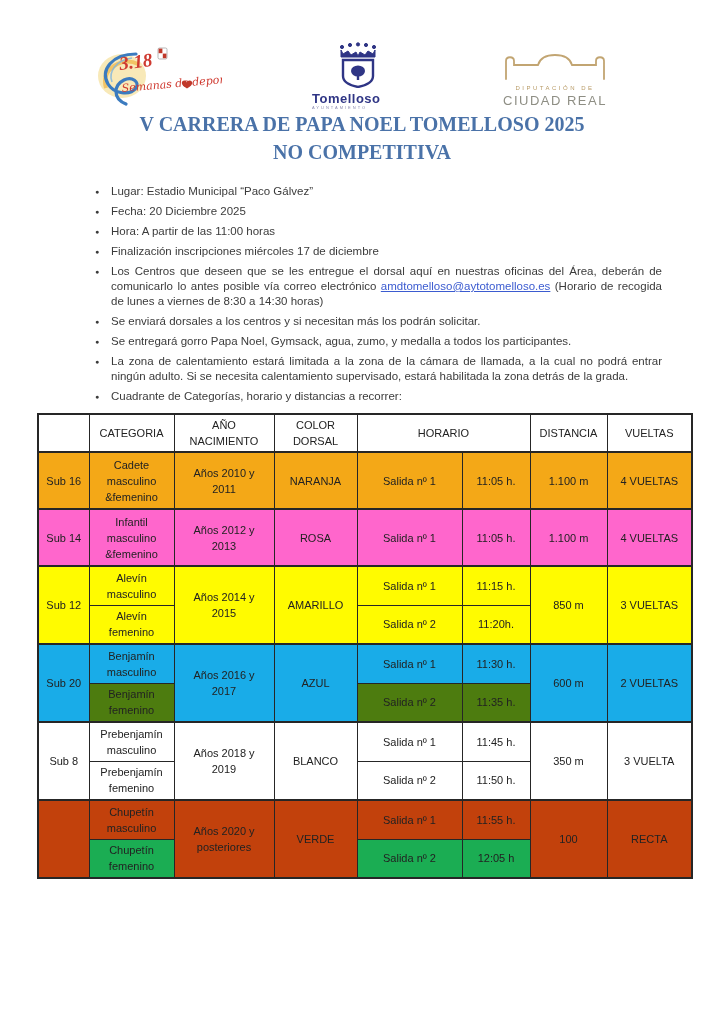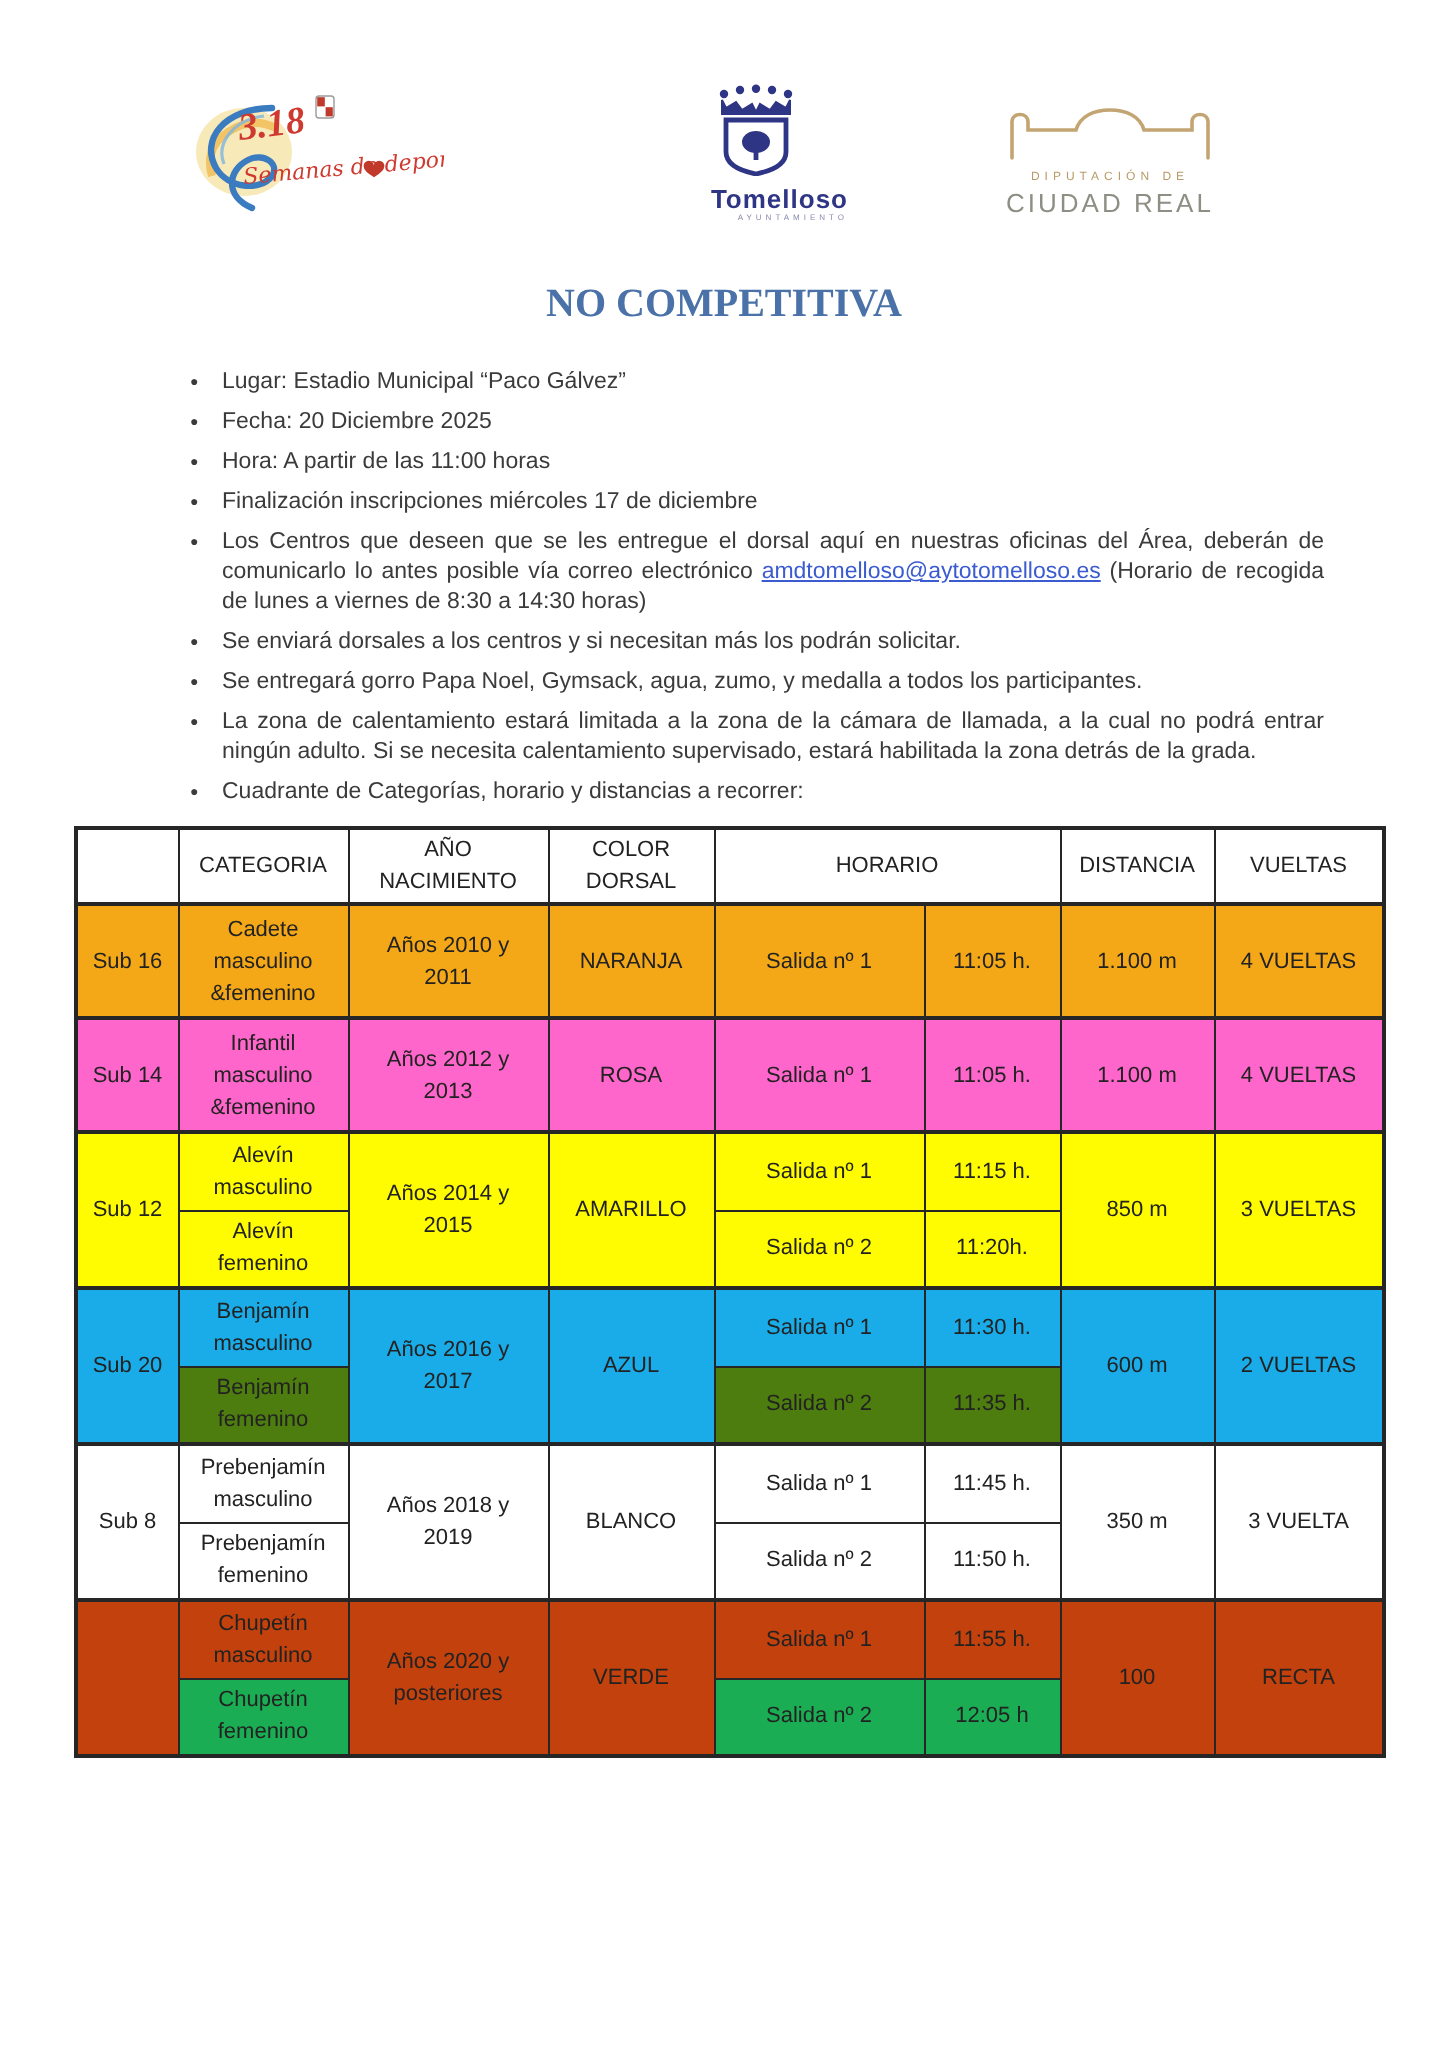--- a/index.html
+++ b/index.html
@@ -11,21 +11,21 @@
     margin: 0 auto;
     background: #ffffff;
     font-family: "Liberation Sans", sans-serif;
     color: #3b3b3b;
     overflow: hidden;
   }
 
   
   .logos { position: absolute; top: 42px; left: 0; width: 100%; height: 72px; }
   .logo-left  { position: absolute; left: 92px;  top: 2px; width: 130px; height: 68px; }
-  .logo-center{ position: absolute; left: 332px; top: 0;   width: 92px;  height: 72px; text-align: right; }
+  .logo-center{ position: absolute; left: 312px; top: 0;   width: 92px;  height: 72px; text-align: left; }
   .logo-right { position: absolute; left: 494px; top: 6px; width: 122px; height: 60px; text-align: center; }
 
   .tomelloso-name { font-family: "Liberation Sans", sans-serif; font-weight: bold; font-size: 13px; color: #2f3585; letter-spacing: 0.5px; line-height: 13px; }
   .tomelloso-sub  { font-size: 4px; color: #8a8ab0; letter-spacing: 2px; line-height: 6px; }
   .dip-line1 { font-size: 6px;  color: #b89b67; letter-spacing: 2.5px; line-height: 9px; }
   .dip-line2 { font-size: 13px; color: #8e8e84; letter-spacing: 1.5px; line-height: 15px; }
 
   
   .title {
     position: absolute; top: 110px; left: 0; width: 100%;
@@ -125,21 +125,21 @@
     <div class="logo-right">
       <svg width="122" height="32" viewBox="0 0 122 32">
         <path d="M12 31 V13 C12 8 20 8 20 13 V17 H44 C46 10 53 7 61 7 C69 7 76 10 78 17 H102 V13 C102 8 110 8 110 13 V31" fill="none" stroke="#c2a572" stroke-width="1.8" stroke-linecap="round"></path>
       </svg>
       <div class="dip-line1">DIPUTACIÓN DE</div>
       <div class="dip-line2">CIUDAD REAL</div>
     </div>
   </div>
 
   <h1 class="title" style="color: rgb(74, 114, 168);">
-    <br>
+    <span>V CARRERA DE PAPA NOEL TOMELLOSO 2025</span><br>
     <span>NO COMPETITIVA</span>
   </h1>
 
   <ul class="bullets">
     <li class="bullet">
       <span class="marker">●</span>
       <span class="btext">Lugar: Estadio Municipal “Paco Gálvez”</span>
     </li>
     <li class="bullet">
       <span class="marker">●</span>

